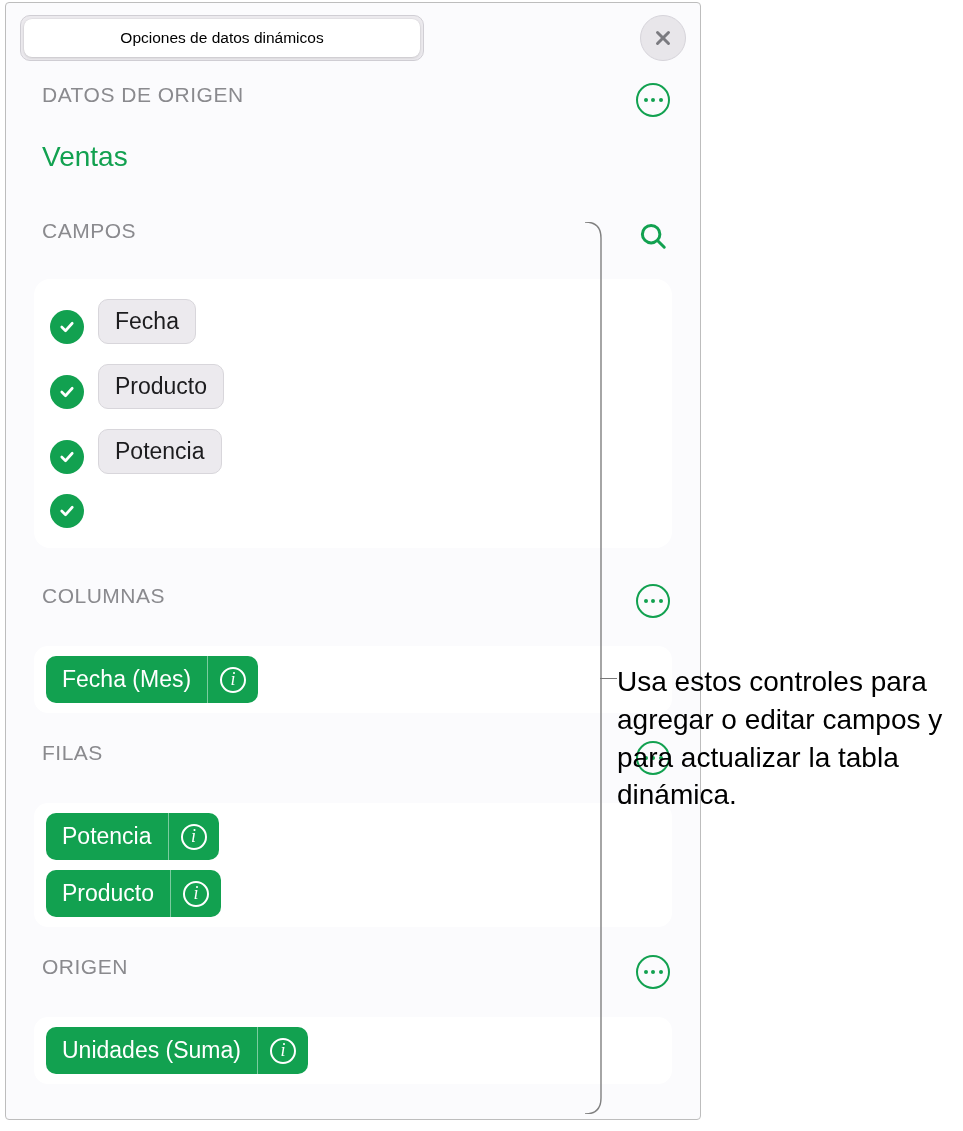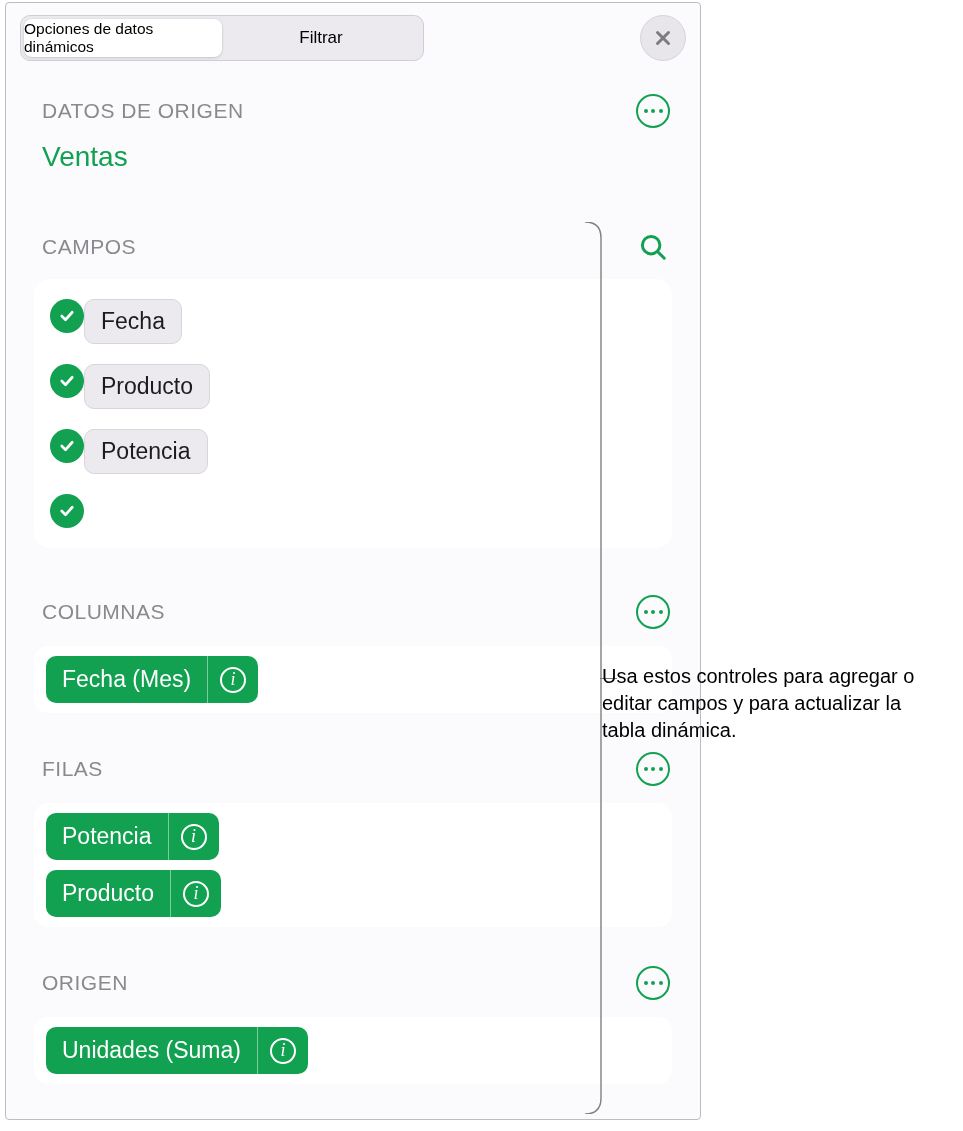--- a/index.html
+++ b/index.html
@@ -65,21 +65,21 @@
       display: flex;
       align-items: center;
       justify-content: center;
       cursor: pointer;
       border: 0.5px solid #d6d4da;
     }
     .close-btn svg { width: 22px; height: 22px; }
     .content { padding: 0px 0 0 0; }
     .section-hdr {
       display: flex;
-      align-items: center;
+      align-items: flex-start;
       justify-content: space-between;
       padding: 0 30px 0 36px;
       height: 56px;
     }
     .section-hdr.first { margin-top: 12px; }
     .section-label {
       font-size: 21px;
       letter-spacing: 0.5px;
       color: #8a8a8e;
       font-weight: 400;
@@ -110,21 +110,22 @@
     }
     .search-btn svg { width: 30px; height: 30px; stroke: #12a150; }
     .fields-card {
       margin: 4px 28px 0 28px;
       background: #fff;
       border-radius: 16px;
       padding: 10px 16px 10px 16px;
     }
     .field-row {
       display: flex;
-      align-items: flex-start;
+      align-items: flex-end;
+      gap: 14px;
       padding: 10px 0;
     }
     .check {
       width: 34px; height: 34px; border-radius: 50%;
       display:flex; align-items:center; justify-content:center;
       flex: 0 0 auto;
     }
     .check.on { background: #12a150; }
     .check.off { background: #fff; border: 2px solid #cfcfd4; }
     .check svg { width: 18px; height: 18px; }
@@ -174,24 +175,24 @@
       color:#fff; font-size:18px; font-weight:500;
       font-family: Georgia, serif;
       font-style: italic;
     }
     .gap-sm { height: 28px; }
     .gap-md { height: 36px; }
 
     
     .callout {
       position: absolute;
-      left: 602px;
+      left: 617px;
       top: 663px;
       width: 336px;
-      font-size: 20px;
+      font-size: 28px;
       line-height: 1.35;
       color: #000;
     }
     .bracket {
       position: absolute;
       left: 583px;
       top: 222px;
       height: 892px;
       width: 32px;
     }
@@ -206,21 +207,20 @@
     }
   </style>
 </head>
 <body>
 
 <div class="panel">
 
   <div class="header-row">
     <div class="seg-control">
       <div class="seg-btn active">Opciones de datos dinámicos</div>
-      <div class="seg-btn">Filtrar</div>
     </div>
     <div class="header-spacer"></div>
     <div class="close-btn">
       <svg viewBox="0 0 24 24" fill="none" stroke="#7b7b80" stroke-width="3.2" stroke-linecap="round">
           <line x1="6" y1="6" x2="18" y2="18"></line>
           <line x1="18" y1="6" x2="6" y2="18"></line>
         </svg>
     </div>
   </div>
 

